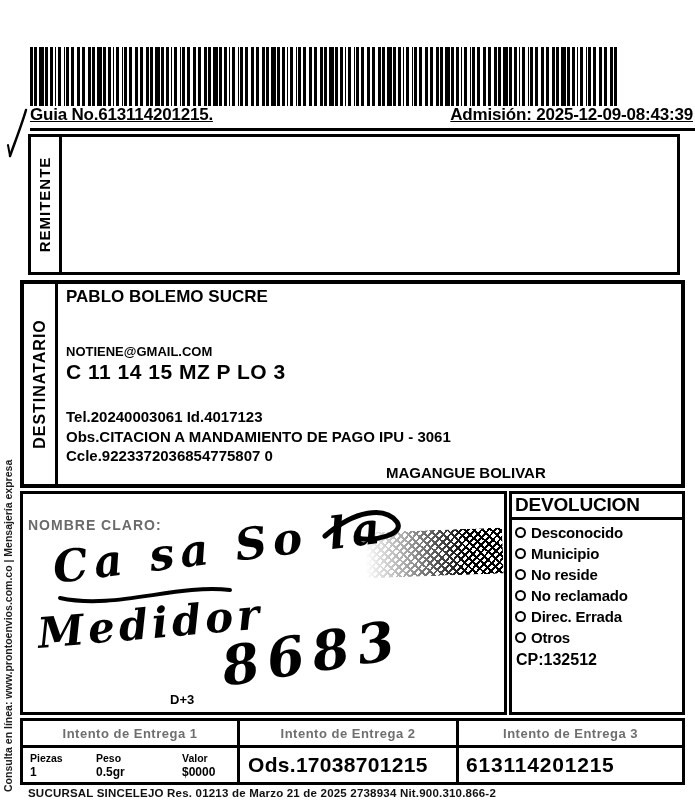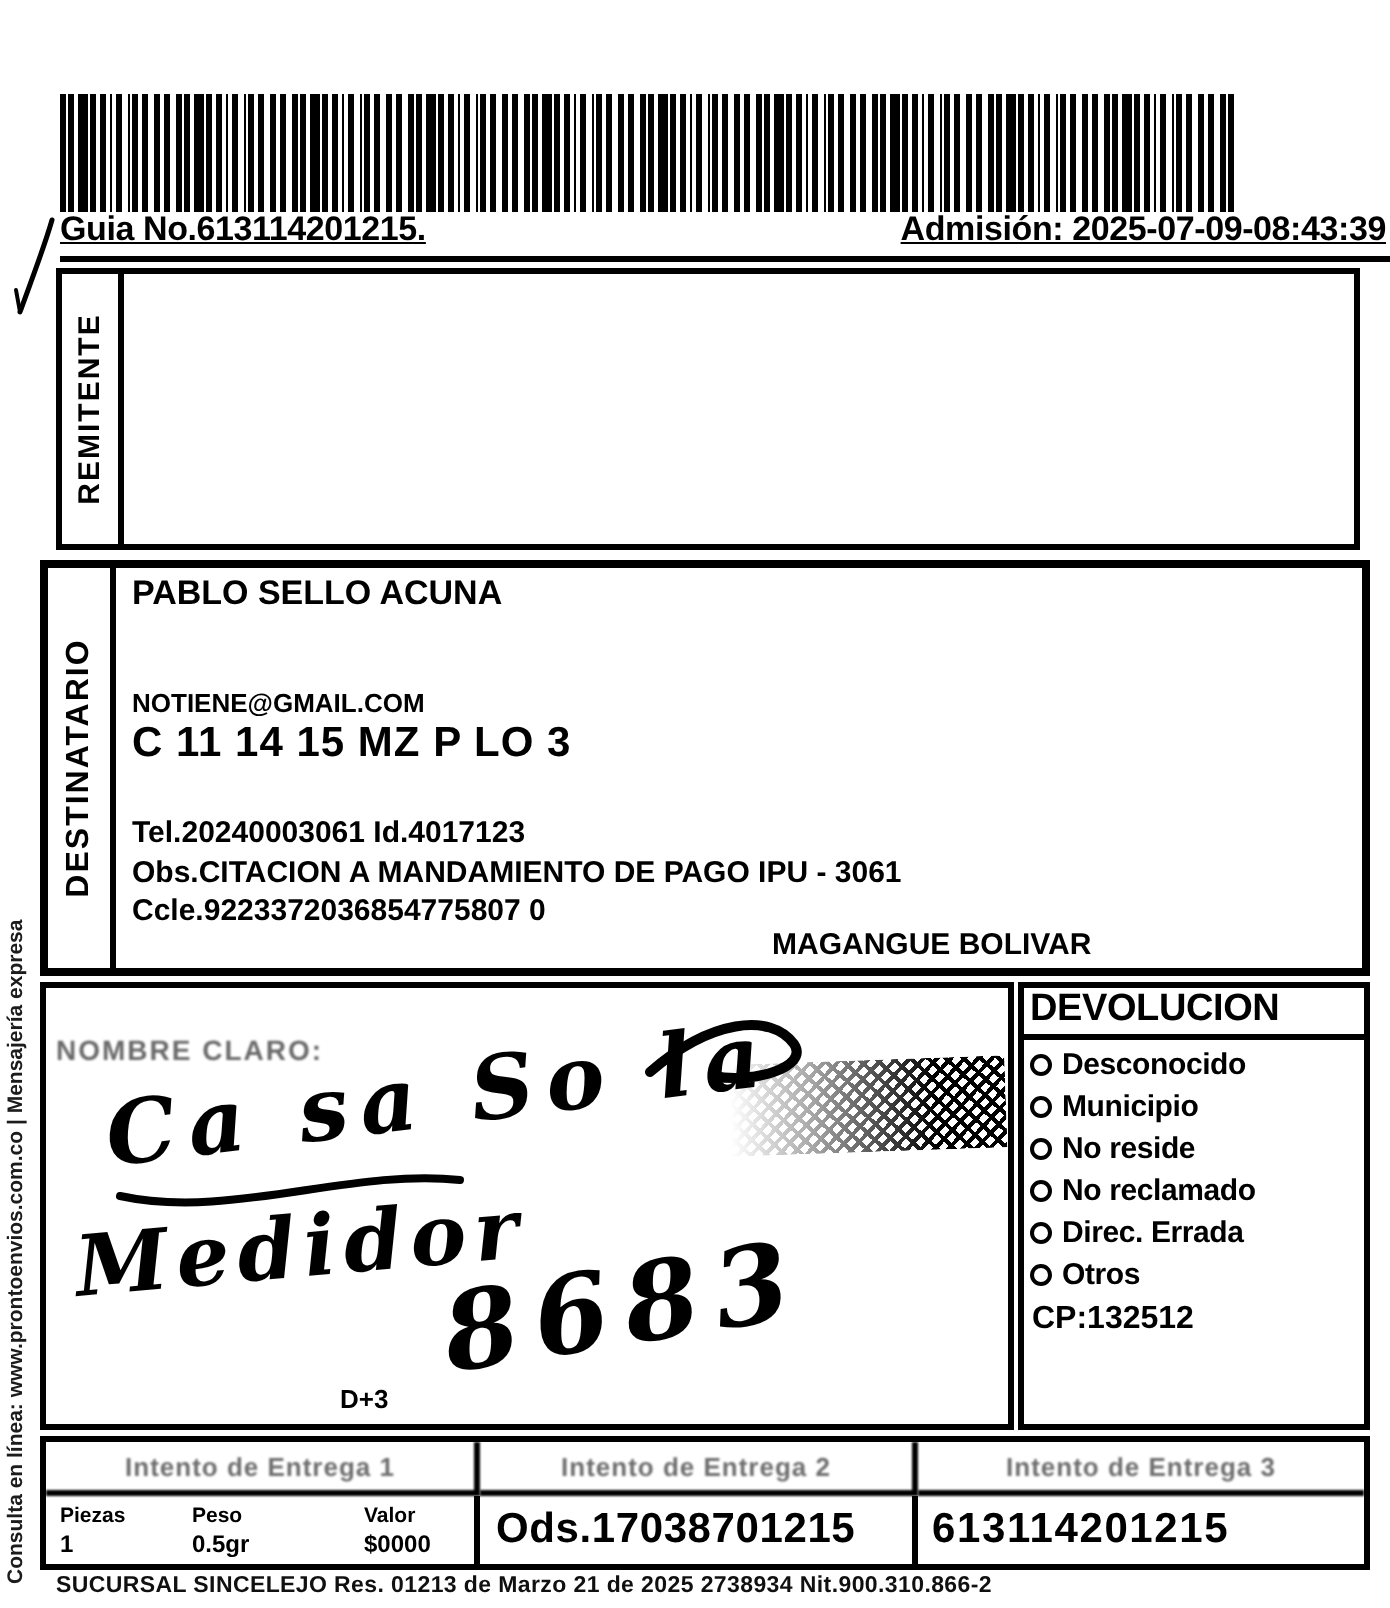--- a/index.html
+++ b/index.html
@@ -231,35 +231,35 @@
       <div style="width: 3px; margin-right: 2px; background: rgb(0, 0, 0);"></div>
     </div>
 
   <svg class="corner-mark" width="28" height="58" viewBox="0 0 28 58">
     <path d="M24,4 C20,18 13,36 8,50" stroke="#000" stroke-width="2.5" fill="none" stroke-linecap="round"></path>
     <path d="M8,50 l-2,-11" stroke="#000" stroke-width="2" fill="none" stroke-linecap="round"></path>
   </svg>
 
   <div class="guia-row">
     <span>Guia No.613114201215.</span>
-    <span class="admision">Admisión: 2025-07-09-08:43:39</span>
+    <span class="admision">Admisión: 2025-12-09-08:43:39</span>
   </div>
 
   <div class="box remitente">
     <div class="vstrip">
       <span class="vlabel">REMITENTE</span>
     </div>
   </div>
 
   <div class="box destinatario">
     <div class="vstrip">
       <span class="vlabel">DESTINATARIO</span>
     </div>
     <div class="des-content">
-      <div class="des-name">PABLO SELLO ACUNA</div>
+      <div class="des-name">PABLO BOLEMO SUCRE</div>
       <div class="des-email">NOTIENE@GMAIL.COM</div>
       <div class="des-addr">C 11 14 15 MZ P LO 3</div>
       <div class="des-tel">Tel.20240003061 Id.4017123</div>
       <div class="des-obs">Obs.CITACION A MANDAMIENTO DE PAGO IPU - 3061</div>
       <div class="des-ccle-row">
         <span>Ccle.9223372036854775807 0</span>
         <span class="des-city">MAGANGUE BOLIVAR</span>
       </div>
     </div>
   </div>

